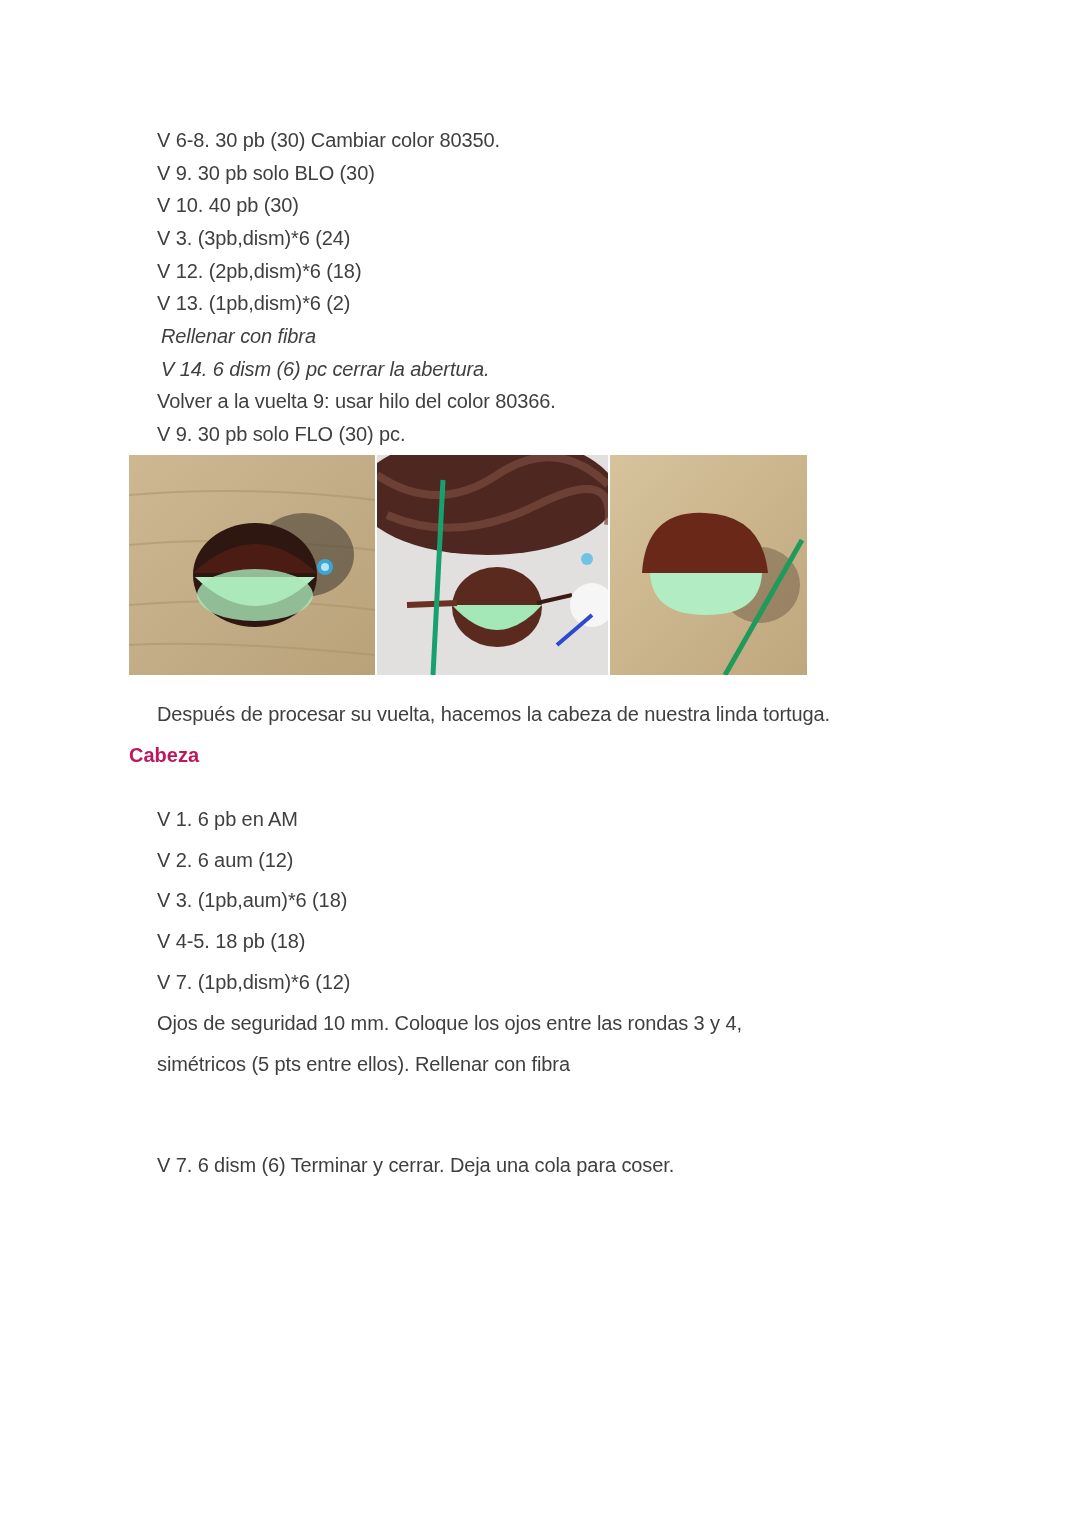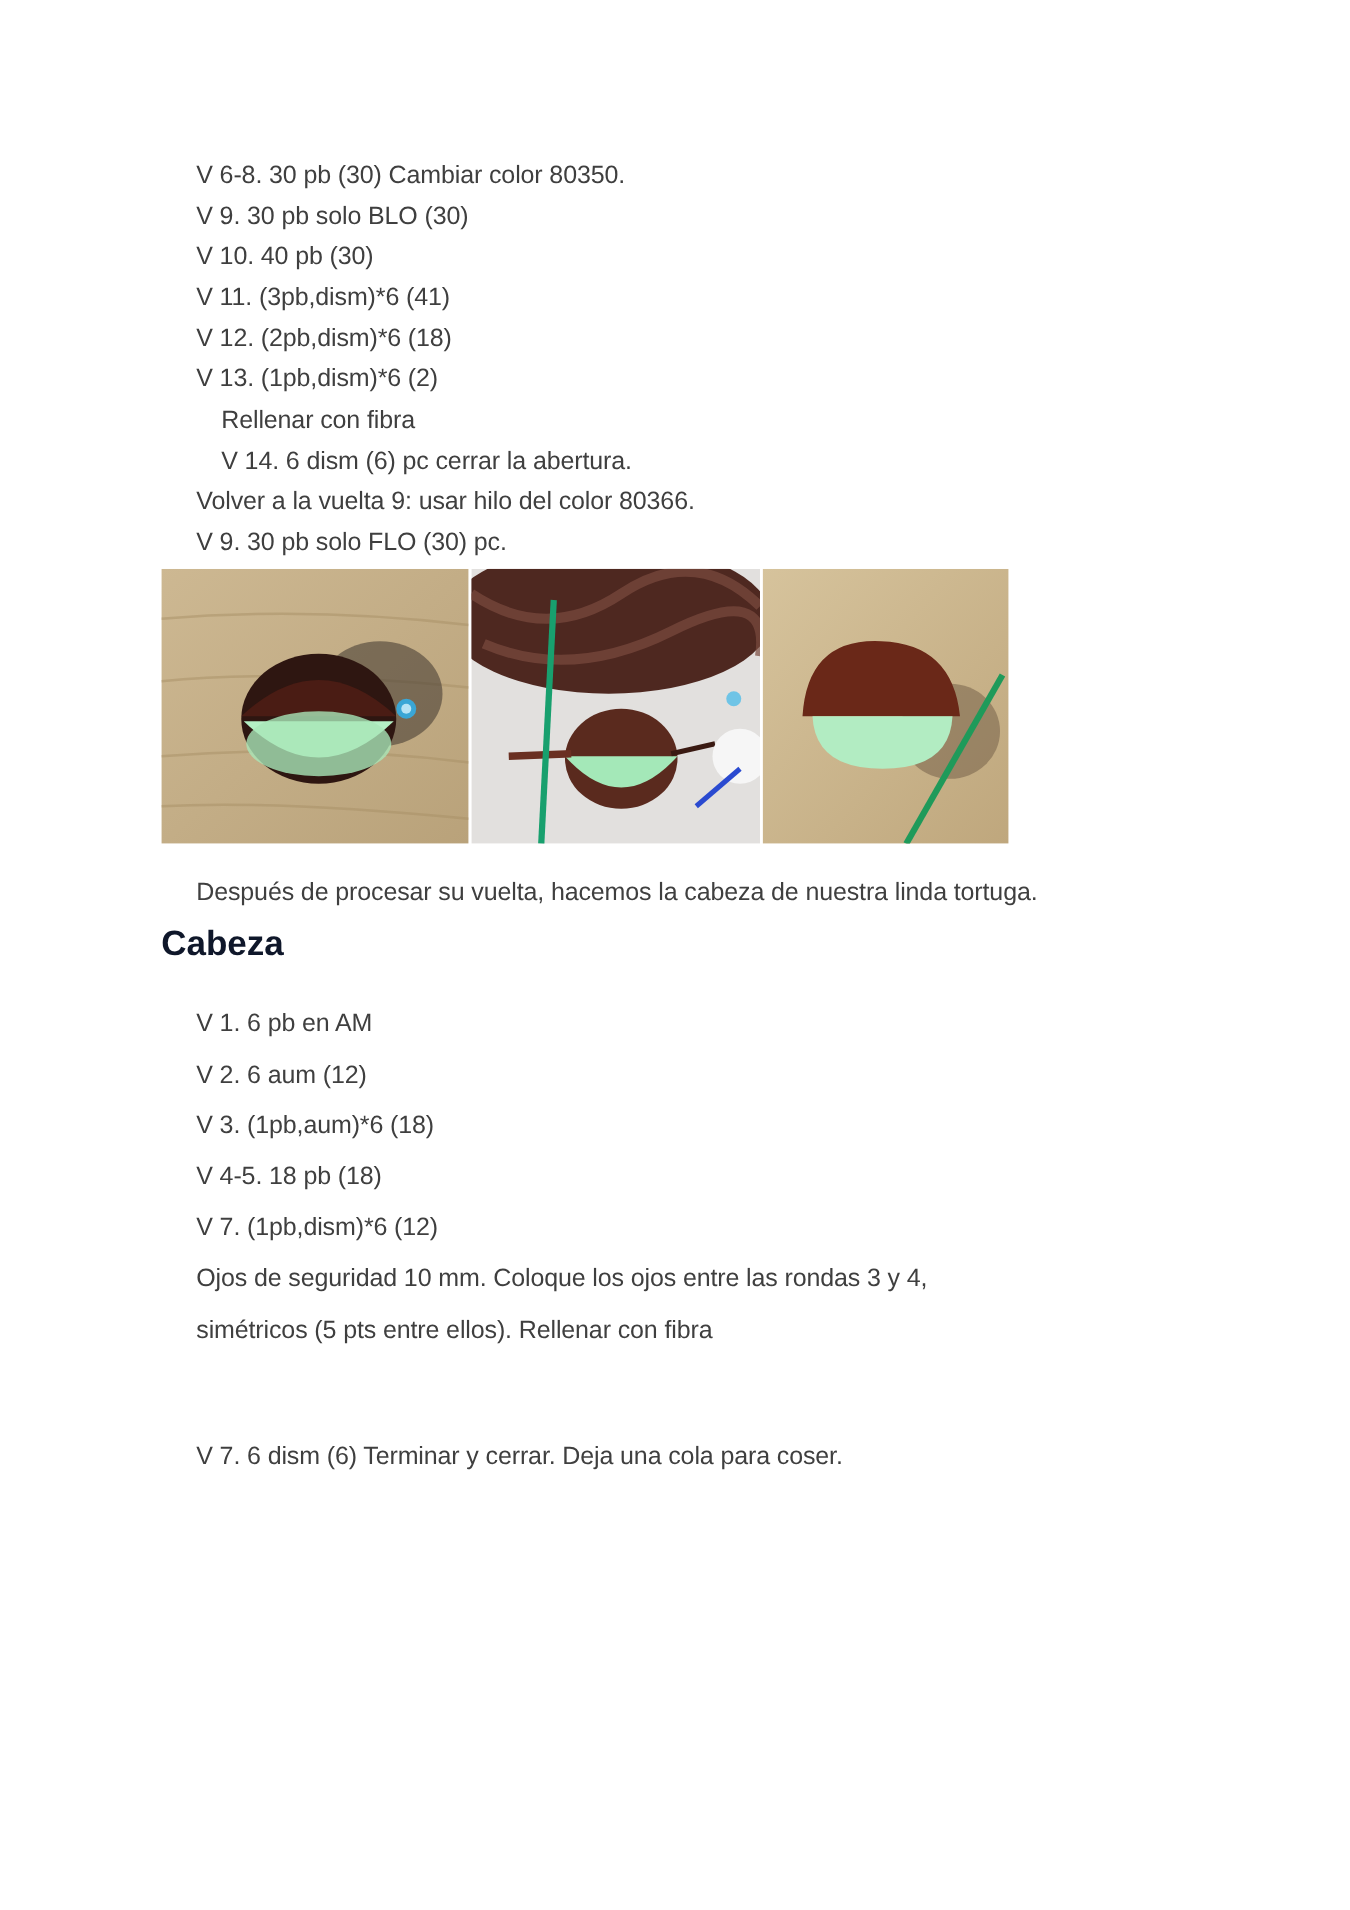--- a/index.html
+++ b/index.html
@@ -24,28 +24,28 @@
     .line {
       position: absolute;
       left: 0;
       font-size: 20px;
       line-height: 26px;
       white-space: nowrap;
       color: #3f3f3f;
       letter-spacing: -0.1px;
       margin-left: 28px;
     }
-    .indent { left: 20px; }
+    .indent { left: 4px; font-style: italic; }
     .heading {
       position: absolute;
       left: 0;
-      font-size: 28px;
+      font-size: 20px;
       font-weight: bold;
       line-height: 30px;
-      color: #0f172a;
+      color: #be185d;
     }
     .photo-strip {
       position: absolute;
       left: 0;
       top: 455px;
       width: 678px;
       height: 220px;
       display: flex;
     }
     .photo {
@@ -59,21 +59,21 @@
     .p3 { width: 197px; margin-left: 2px; }
   </style>
 </head>
 <body>
 
 <div class="page">
 
   <div class="line" style="top:127px">V 6-8. 30 pb (30) Cambiar color 80350.</div>
   <div class="line" style="top:160px">V 9. 30 pb solo BLO (30)</div>
   <div class="line" style="top:192px">V 10. 40 pb (30)</div>
-  <div class="line" style="top:225px">V 11. (3pb,dism)*6 (41)</div>
+  <div class="line" style="top:225px">V 3. (3pb,dism)*6 (24)</div>
   <div class="line" style="top:258px">V 12. (2pb,dism)*6 (18)</div>
   <div class="line" style="top:290px">V 13. (1pb,dism)*6 (2)</div>
   <div class="line indent" style="top:323px">Rellenar con fibra</div>
   <div class="line indent" style="top:356px">V 14. 6 dism (6) pc cerrar la abertura.</div>
   <div class="line" style="top:388px">Volver a la vuelta 9: usar hilo del color 80366.</div>
   <div class="line" style="top:421px">V 9. 30 pb solo FLO (30) pc.</div>
 
   <div class="photo-strip">
     <div class="photo p1">
       <svg width="246" height="220" viewBox="0 0 246 220">

